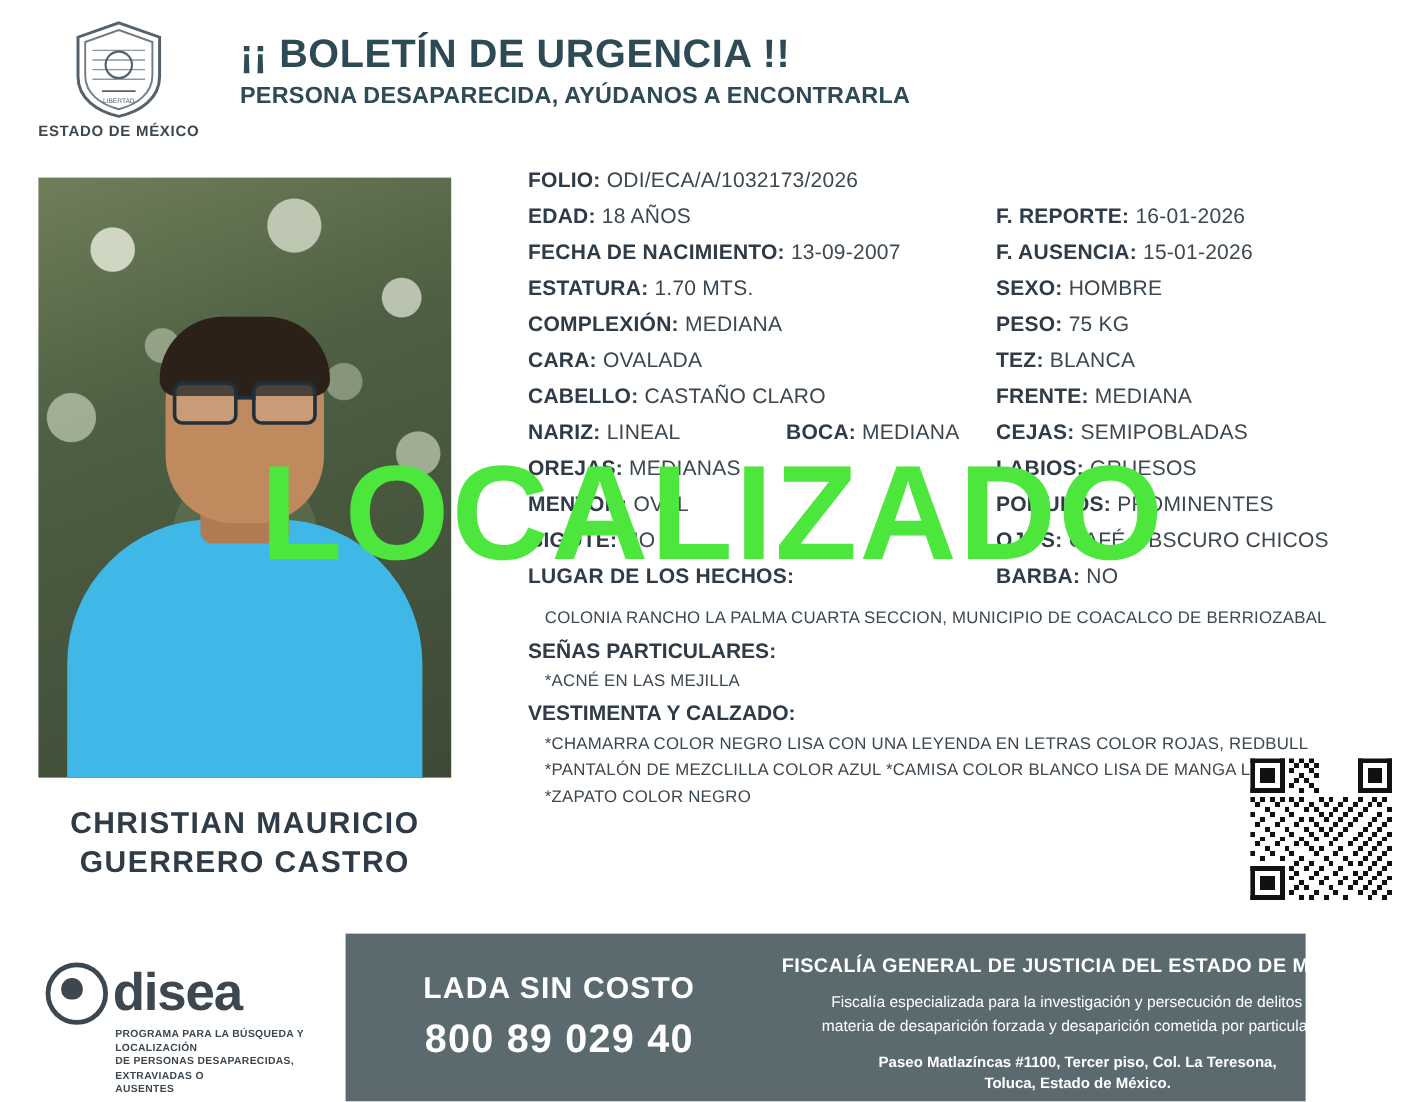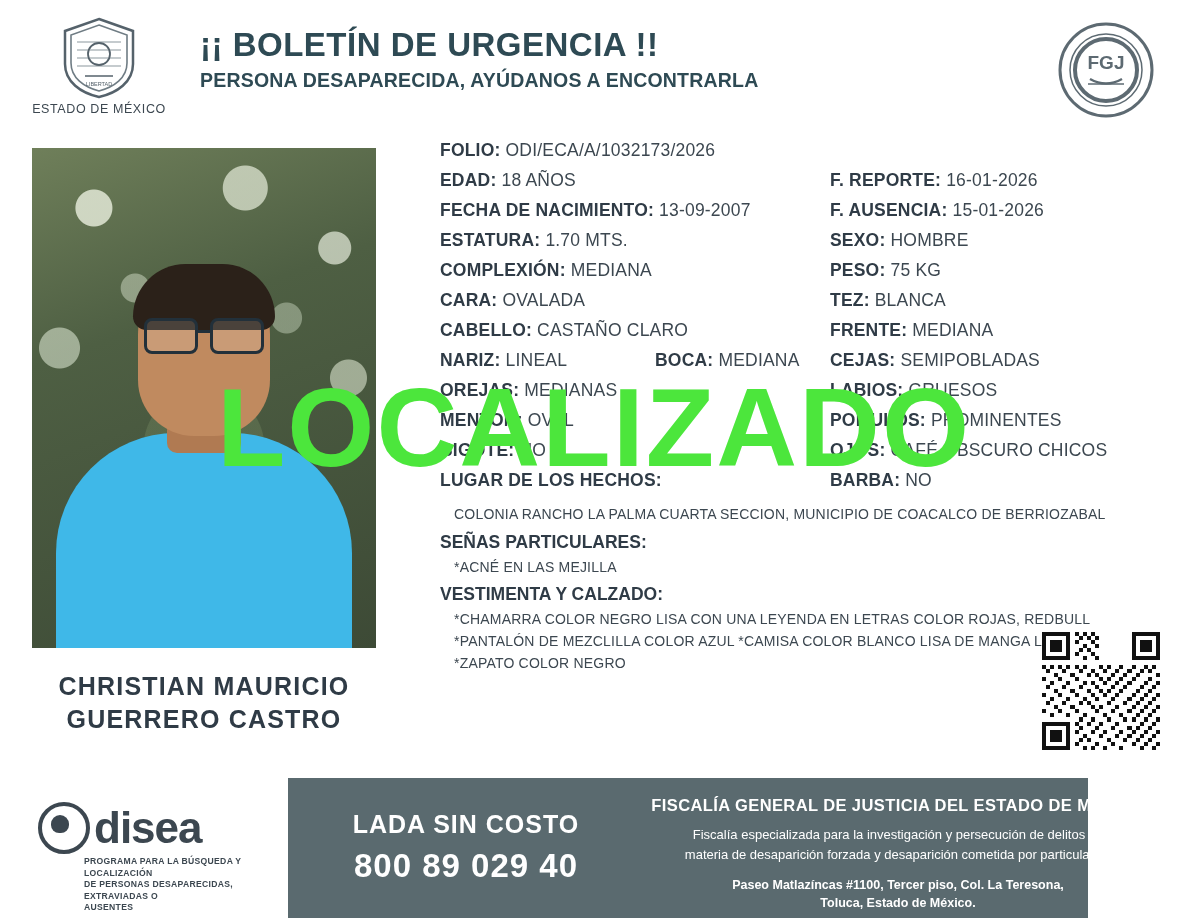--- a/index.html
+++ b/index.html
@@ -37,21 +37,21 @@
   }
   .seal-img {
     width: 80px;
     height: 84px;
     margin: 0 auto;
     position: relative;
   }
   .seal-img svg { display: block; }
   .edomex-label {
     font-size: 12.5px;
-    font-weight: normal;
+    font-weight: bold;
     letter-spacing: 0.6px;
     color: #3c4750;
     margin-top: 2px;
   }
   .header-title-wrap {
     position: absolute;
     left: 200px;
     top: 26px;
     width: 790px;
     text-align: left;
@@ -305,21 +305,21 @@
     letter-spacing: -1px;
     color: #3c4750;
   }
   .disea-sub {
     font-size: 8.6px;
     font-weight: bold;
     letter-spacing: 0.3px;
     line-height: 1.35;
     color: #3c4750;
     margin-top: 2px;
-    margin-left: 46px;
+    margin-left: 58px;
   }
   .disea-phone {
     font-size: 29px;
     font-weight: bold;
     color: #3c4750;
     margin-top: 6px;
     letter-spacing: 0.5px;
   }
   .grey-band {
     position: absolute;
@@ -391,30 +391,20 @@
         </svg>
       </div>
       <div class="edomex-label">ESTADO DE MÉXICO</div>
     </div>
 
     <div class="header-title-wrap">
       <div class="title-main">¡¡ BOLETÍN DE URGENCIA !!</div>
       <div class="title-sub">PERSONA DESAPARECIDA, AYÚDANOS A ENCONTRARLA</div>
     </div>
 
-    <div class="fgj-logo">
-      <svg width="96" height="96" viewBox="0 0 96 96">
-        <circle cx="48" cy="48" r="46" fill="none" stroke="#5d6a72" stroke-width="3"></circle>
-        <circle cx="48" cy="48" r="36" fill="none" stroke="#5d6a72" stroke-width="1.5"></circle>
-        <circle cx="48" cy="48" r="31" fill="none" stroke="#5d6a72" stroke-width="4"></circle>
-        <text x="48" y="47" font-size="19" font-weight="bold" fill="#5d6a72" text-anchor="middle" font-family="Liberation Sans, sans-serif">FGJ</text>
-        <path d="M32 57 q16 9 32 0" stroke="#5d6a72" stroke-width="2.5" fill="none"></path>
-        <path d="M30 62 h36" stroke="#5d6a72" stroke-width="1.5"></path>
-      </svg>
-    </div>
   </div>
 
   <div class="photo-block">
     <div class="photo">
       <div class="foliage"></div>
       <div class="person">
         <div class="torso"></div>
         <div class="neck"></div>
         <div class="head"></div>
         <div class="hair"></div>

